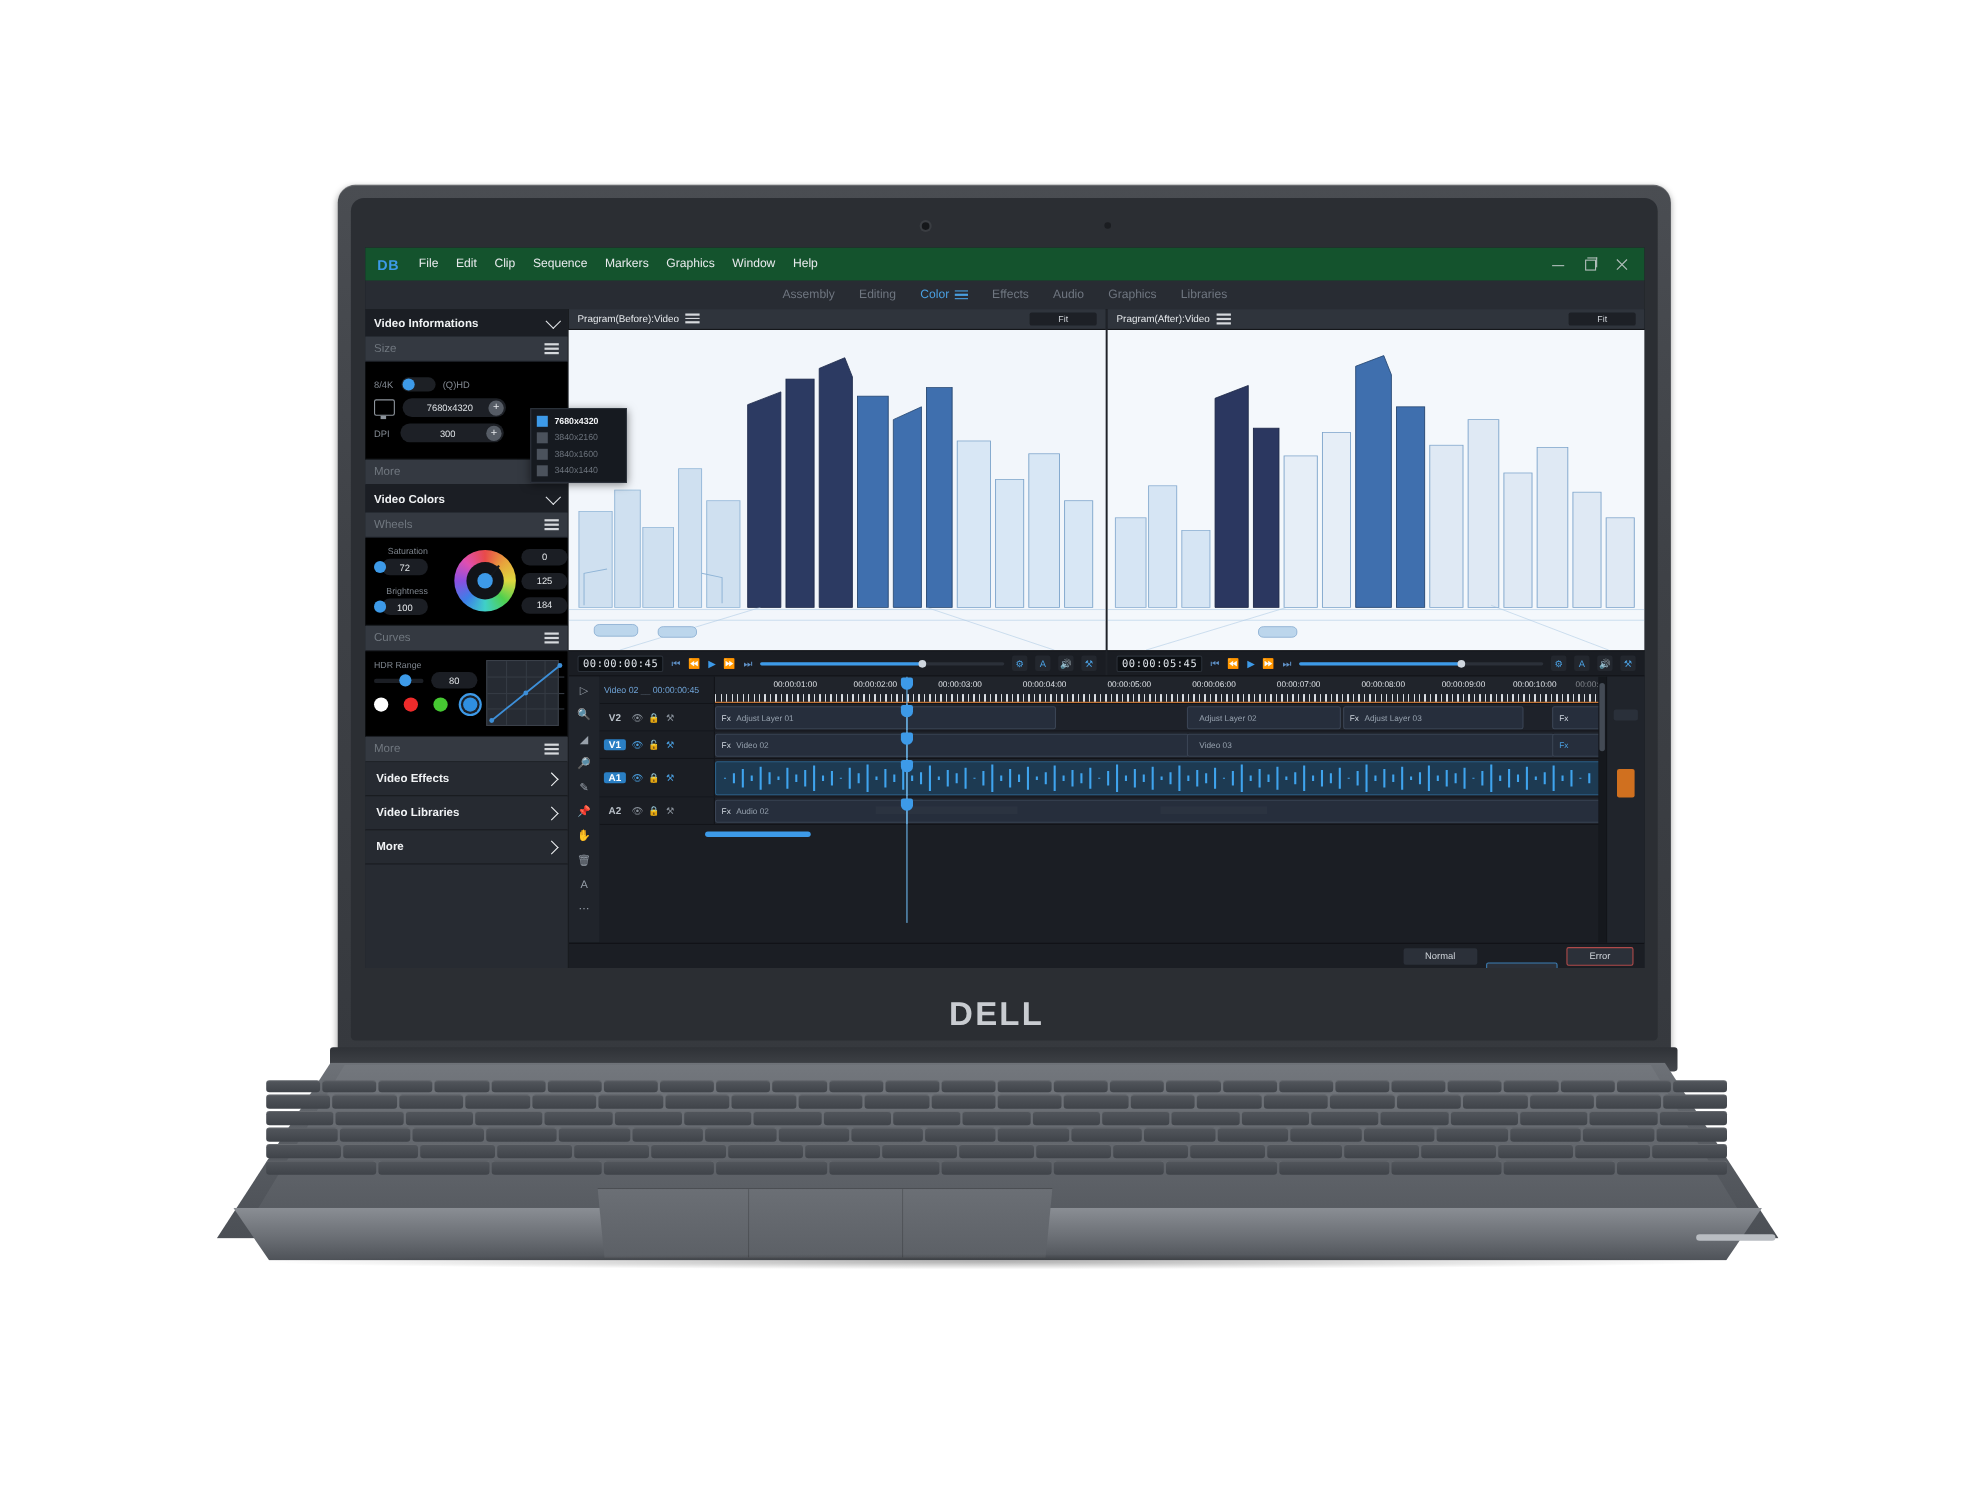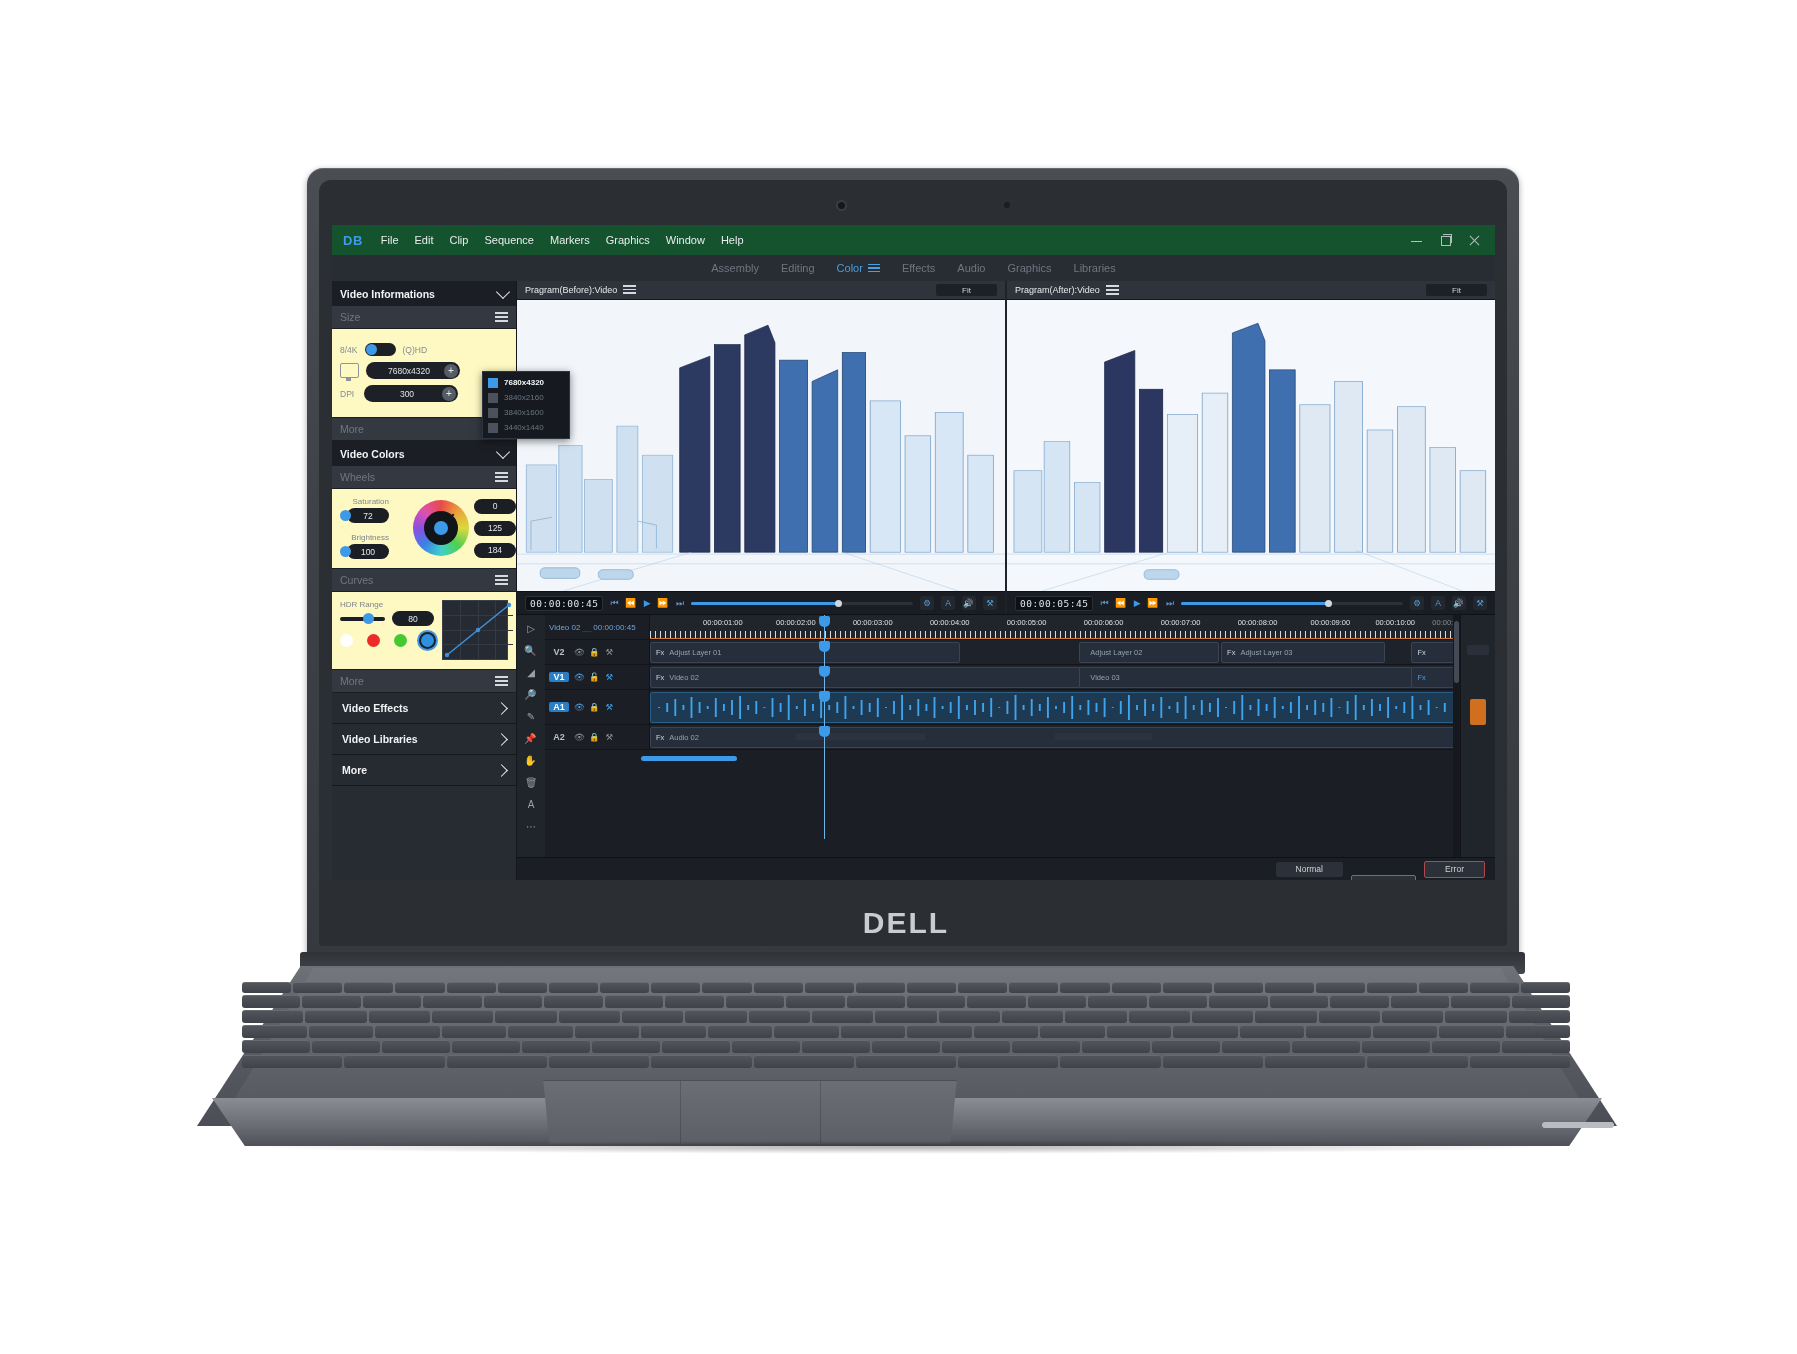--- a/index.html
+++ b/index.html
@@ -92,21 +92,21 @@
   .sec-hd{height:25px;background:#1b1e24;display:flex;align-items:center;
      padding:0 8px;font-size:10.5px;font-weight:bold;color:#f0f2f4;justify-content:space-between;}
   .chev{width:9px;height:9px;border-right:1.6px solid #dfe2e6;border-bottom:1.6px solid #dfe2e6;
      transform:rotate(45deg);margin-bottom:3px;}
   .chev-r{width:8px;height:8px;border-right:1.8px solid #eef0f2;border-top:1.8px solid #eef0f2;
      transform:rotate(45deg);}
   .sub-hd{height:22px;background:#343941;display:flex;align-items:center;justify-content:space-between;
      padding:0 8px;font-size:10.5px;color:#70777f;border-bottom:1px solid #1b1e24;}
   .burger{display:flex;flex-direction:column;gap:2px;}
   .burger i{display:block;width:13px;height:1.7px;background:#d6d9dd;}
-  .sec-body{background:#fef9c3;padding:8px 8px 9px;border-bottom:1px solid #1b1e24;}
+  .sec-body{background:#000000;padding:8px 8px 9px;border-bottom:1px solid #1b1e24;}
 
   .row{display:flex;align-items:center;gap:7px;margin:6px 0;}
   .lbl{font-size:8.5px;color:#848b94;}
   .toggle{width:31px;height:13px;border-radius:7px;background:#1d2025;position:relative;}
   .toggle i{position:absolute;left:1px;top:1px;width:11px;height:11px;border-radius:50%;background:#3d9ae8;}
   .pill{background:#1d2026;border-radius:9px;height:17px;display:flex;align-items:center;
      justify-content:center;color:#dfe3e7;font-size:8.5px;position:relative;padding:0 20px 0 12px;min-width:62px;}
   .pill .plus{position:absolute;right:2px;top:1.5px;width:14px;height:14px;border-radius:50%;
      background:#565c65;color:#e6e9ec;font-size:10px;line-height:13px;text-align:center;}
   .mon-ico{width:17px;height:13px;border:1.5px solid #8d949c;border-radius:2px;position:relative;}

